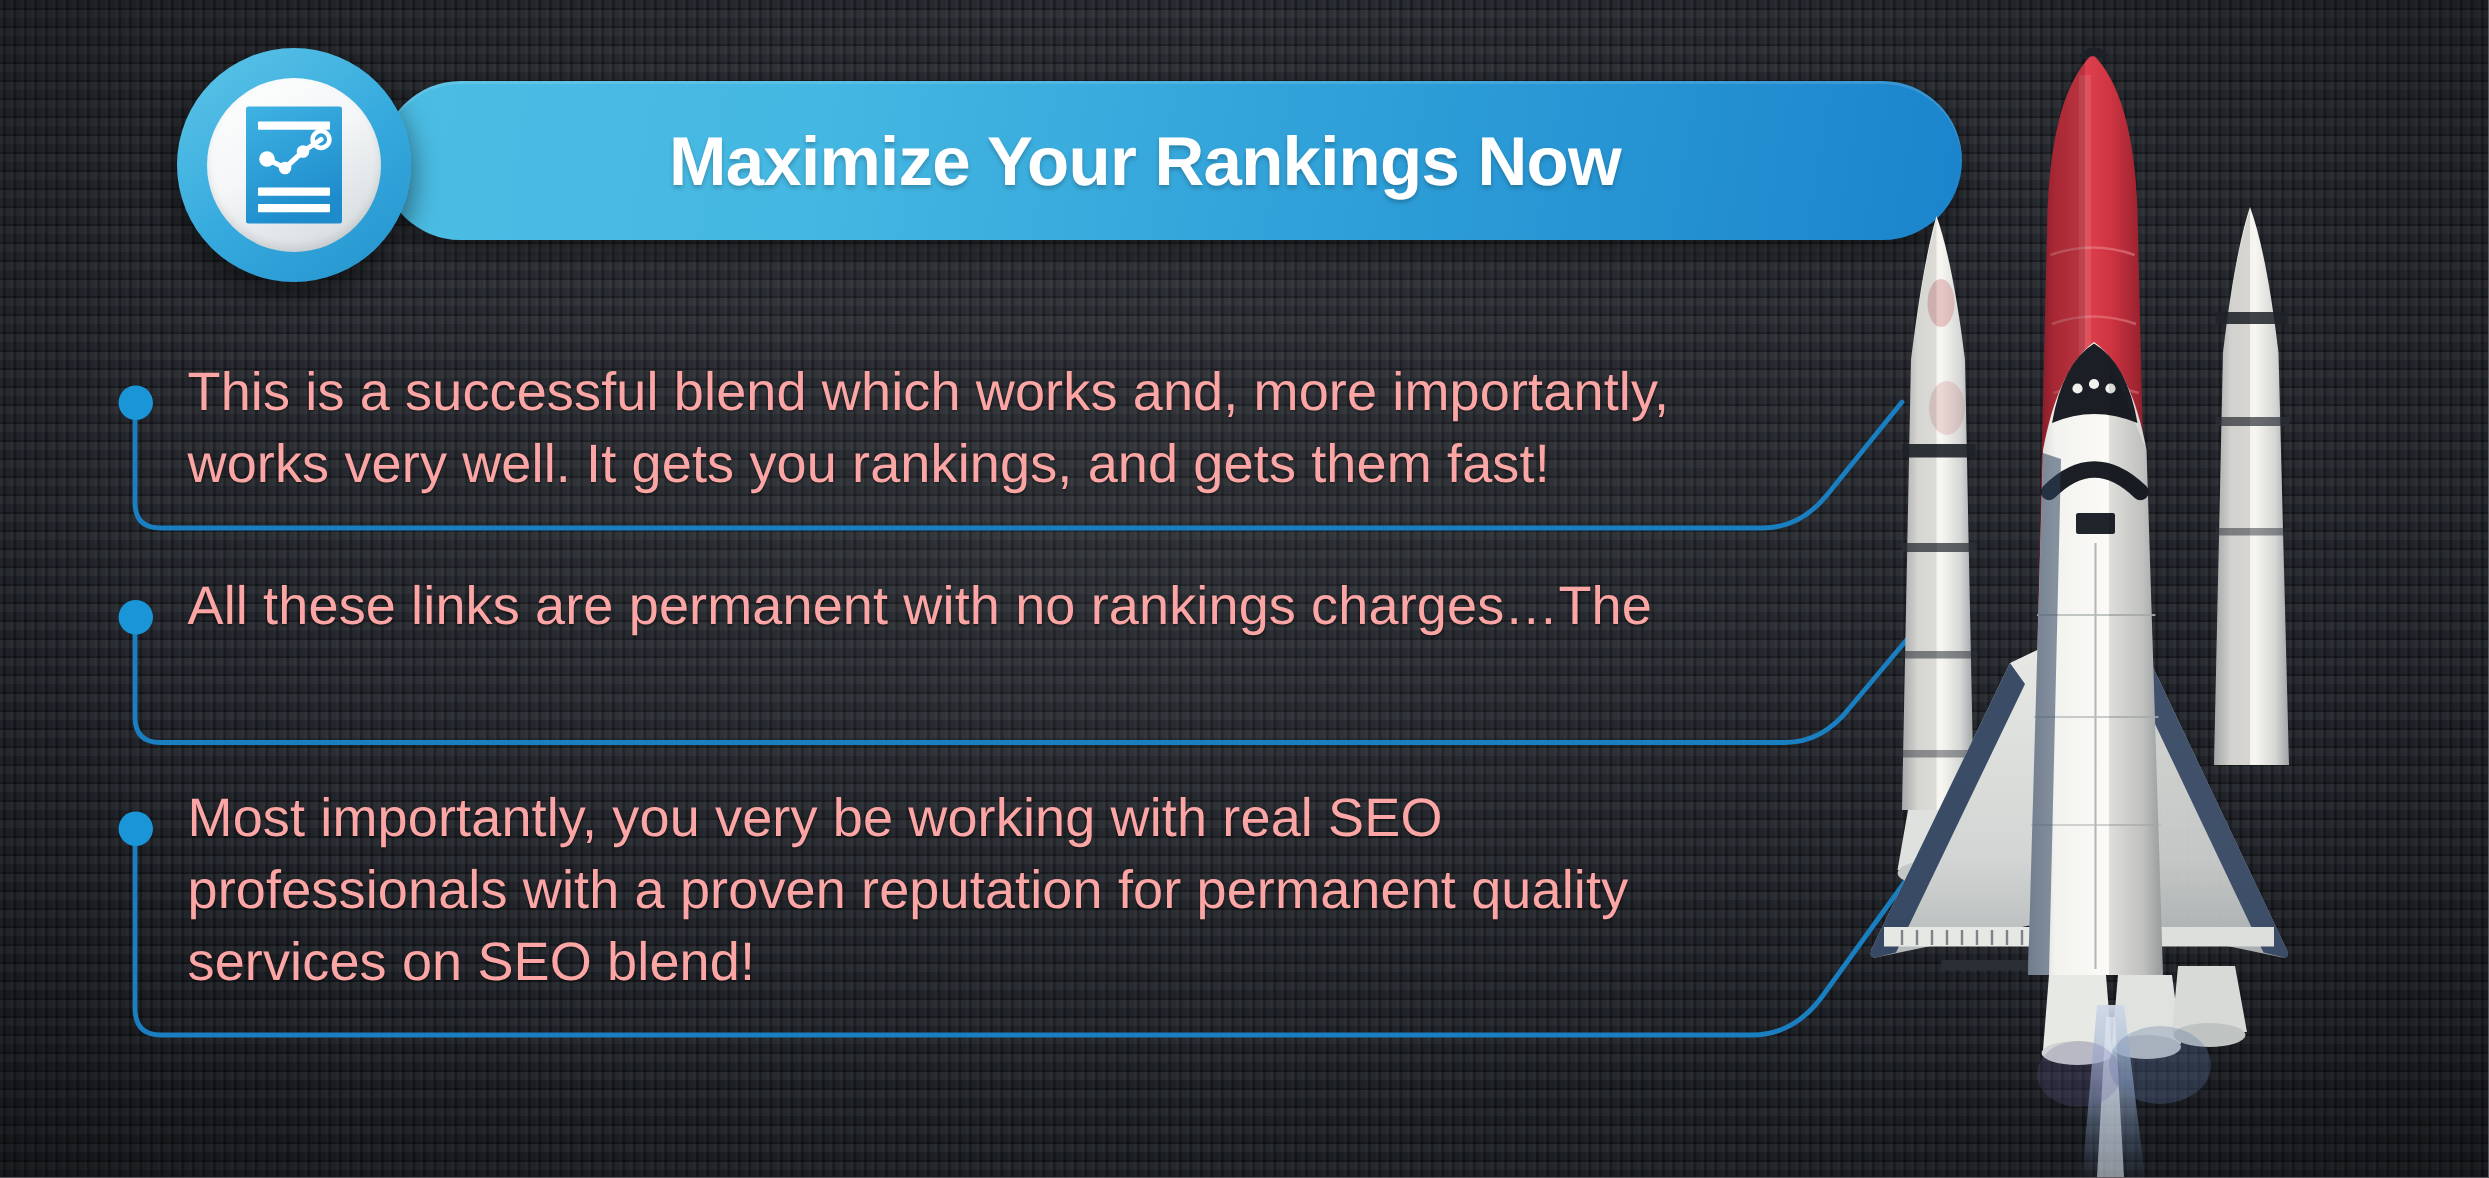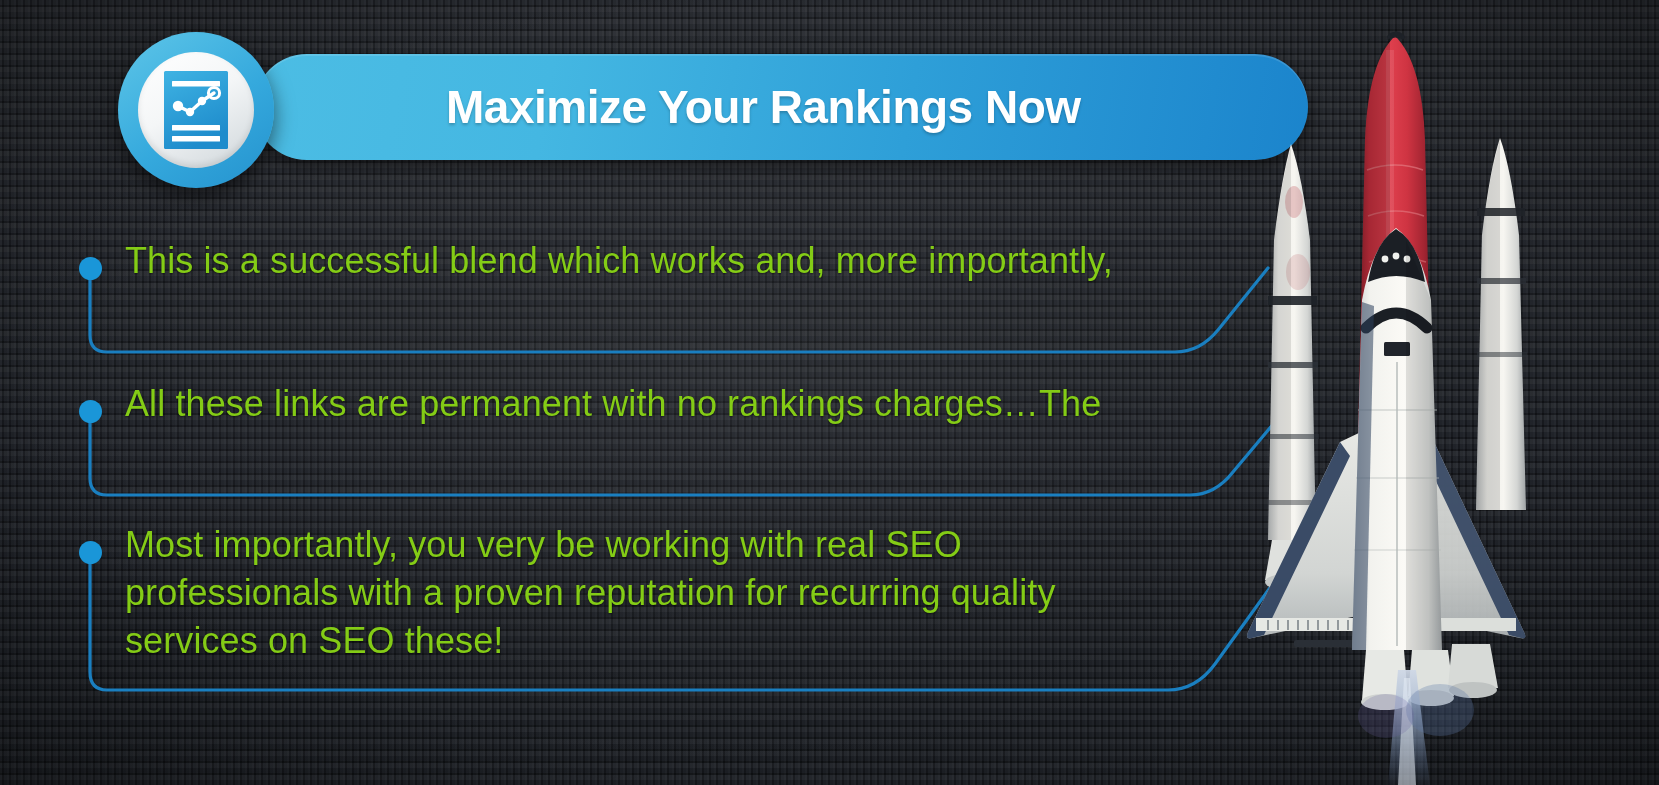--- a/index.html
+++ b/index.html
@@ -111,21 +111,21 @@
   .bullet-row { position: absolute; }
   .bullet-dot {
     position: absolute;
     width: 23px; height: 23px;
     border-radius: 50%;
     background: #1a96d8;
     box-shadow: 0 0 0 0 rgba(0,0,0,0);
   }
   .bullet-text {
     position: absolute;
-    color: #84cc16;
+    color: #fca5a5;
     font-size: 36px;
     line-height: 48px;
     font-weight: 400;
     letter-spacing: 0.1px;
     text-shadow: 0 1px 2px rgba(0,0,0,0.5);
   }
 
   
   #connectors { position: absolute; inset: 0; z-index: 1; }
   #bullets-layer { position: absolute; inset: 0; z-index: 2; }
@@ -189,36 +189,37 @@
       </div>
     </div>
   </div>
 
   <div id="bullets-layer">
 
     <div class="bullet-row">
       <span class="bullet-dot" style="left:79px; top:257px;"></span>
       <div class="bullet-text" style="left:125px; top:237px; width:1075px;">
         <div>This is a successful blend which works and, more importantly,</div>
+        <div>works very well. It gets you rankings, and gets them fast!</div>
       </div>
     </div>
 
     <div class="bullet-row">
       <span class="bullet-dot" style="left:79px; top:400px;"></span>
       <div class="bullet-text" style="left:125px; top:380px; width:1075px;">
         <div>All these links are permanent with no rankings charges…The</div>
       </div>
     </div>
 
     <div class="bullet-row">
       <span class="bullet-dot" style="left:79px; top:541px;"></span>
       <div class="bullet-text" style="left:125px; top:521px; width:1060px;">
         <div>Most importantly, you very be working with real SEO</div>
-        <div>professionals with a proven reputation for recurring quality</div>
-        <div>services on SEO these!</div>
+        <div>professionals with a proven reputation for permanent quality</div>
+        <div>services on SEO blend!</div>
       </div>
     </div>
   </div>
 
   <div id="rocket-wrap">
     <svg width="430" height="775" viewBox="0 0 430 775">
       <defs>
         <linearGradient id="tankGrad" x1="0" y1="0" x2="1" y2="0">
           <stop offset="0%" stop-color="#8e1f2c"></stop>
           <stop offset="16%" stop-color="#c9303f"></stop>

